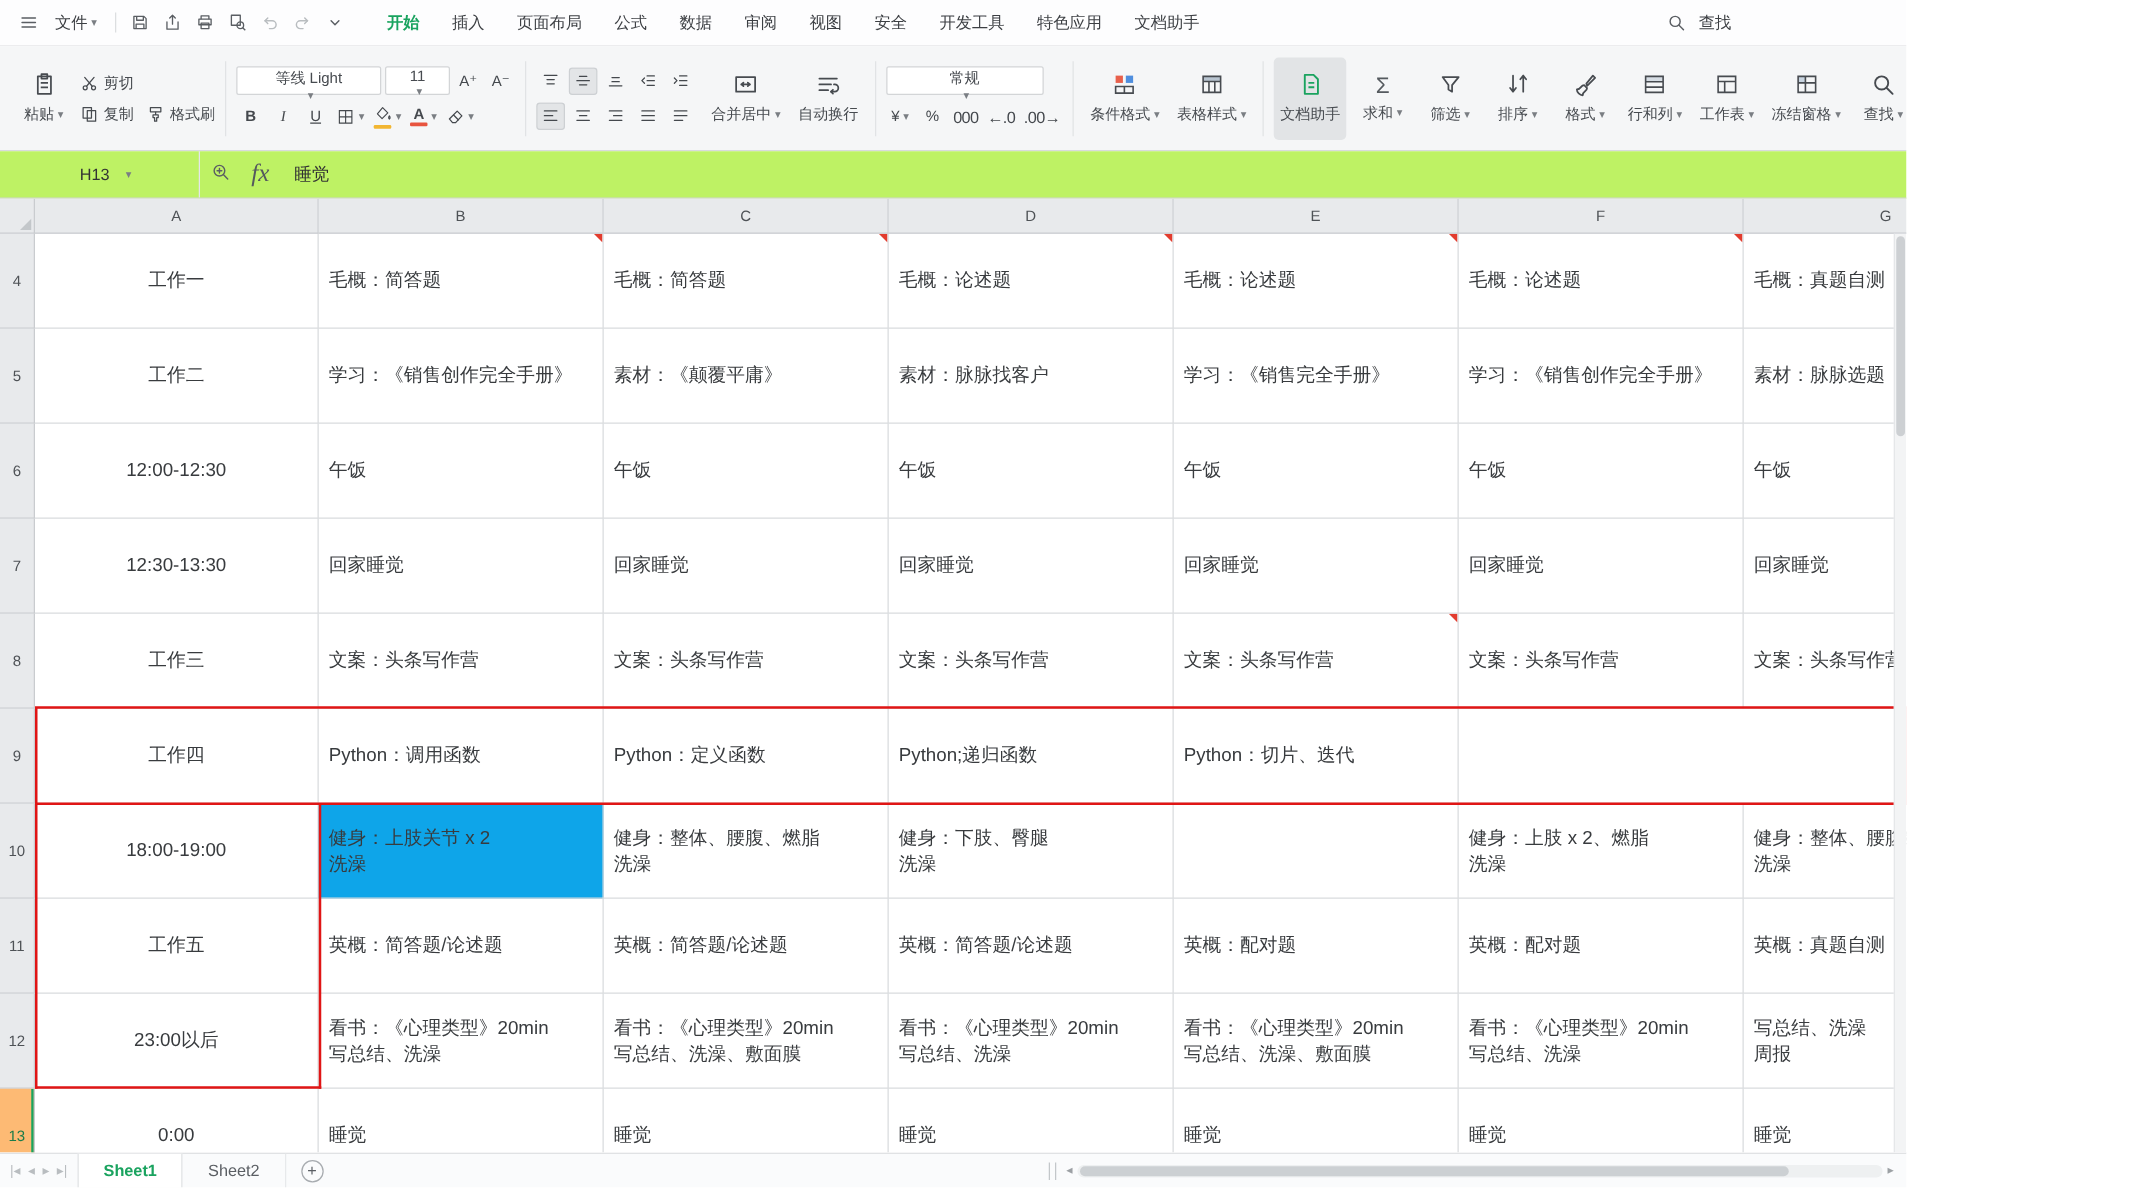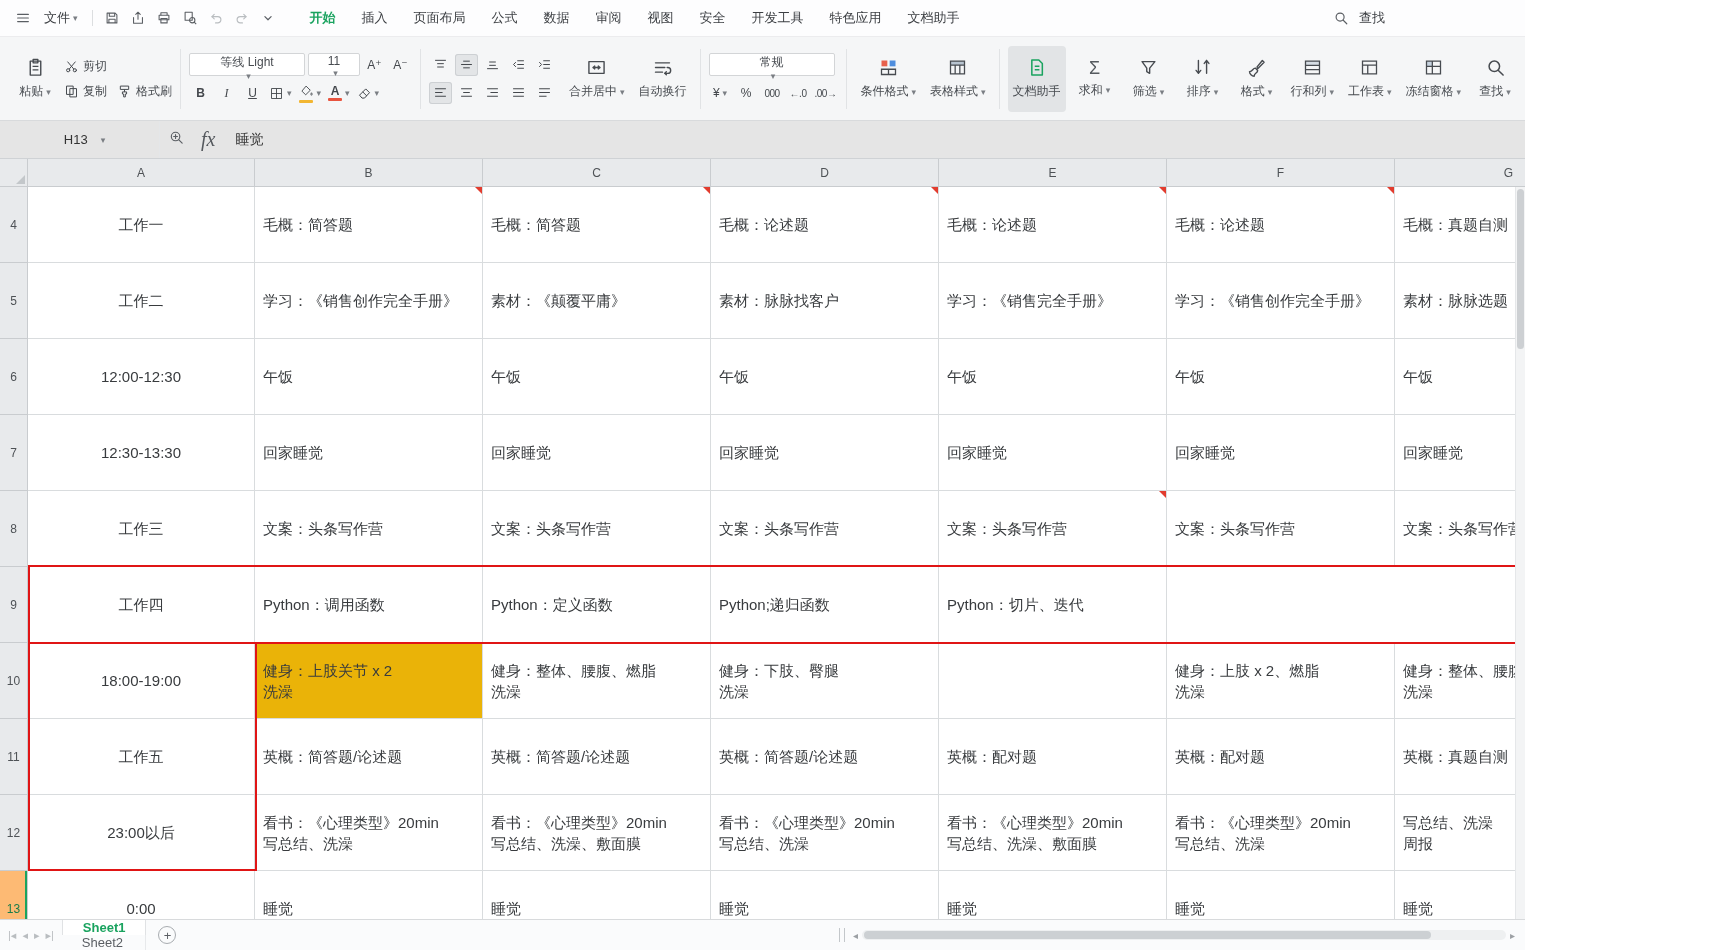--- a/index.html
+++ b/index.html
@@ -27,33 +27,33 @@
   .bigbtn { min-width:50px; height:66px; display:flex; flex-direction:column; align-items:center; justify-content:center; gap:5px; padding:2px 5px; border-radius:4px; flex:0 0 auto; }
   .bigbtn.active { background:#e2e4e6; }
   .blabel { display:flex; align-items:center; white-space:nowrap; }
   .stack { display:flex; flex-direction:column; gap:8px; }
   .smallrow { display:flex; gap:10px; }
   .smallbtn { display:flex; align-items:center; gap:4px; white-space:nowrap; }
   .frow { display:flex; align-items:center; gap:3px; }
   .combo { height:23px; background:#fff; border:1px solid #d3d5d7; border-radius:2px; display:flex; align-items:center; justify-content:space-between; padding:0 6px; white-space:nowrap;flex-direction:column; }
   .combo.name { width:116px; } .combo.size { width:52px; } .combo.num { width:126px; }
   .tbtn { min-width:23px; height:22px; display:flex; align-items:center; justify-content:center; border-radius:3px; color:#44484d; padding:0 2px; }
-  .tbtn.micro { font-size:10px; letter-spacing:-0.5px; }
+  .tbtn.micro { font-size:13px; letter-spacing:-0.5px; }
   .tbtn.pressed { background:#e3e5e7; box-shadow:inset 0 0 0 1px #cdd0d3; }
   .tbtn.b { font-weight:bold; } .tbtn.i { font-style:italic; font-family:"Liberation Serif",serif; } .tbtn.u { text-decoration:underline; }
   .colstack { display:flex; flex-direction:column; align-items:center; gap:1px; }
   .cbar { width:14px; height:3px; border-radius:1px; }
   .fcA { font-size:12px; font-weight:bold; line-height:11px; }
   .sigma { font-size:18px; line-height:18px; color:#555a5f; }
   .icon22 svg { width:21px; height:21px; display:block; }
   .icon16 svg { width:15px; height:15px; display:block; }
   .micon svg { width:16px; height:16px; display:block; }
 
   
-  .fbar { flex:0 0 38px; background:#e5e5e5; border-bottom:1px solid #cfd2d5; display:flex; align-items:stretch; }
+  .fbar { flex:0 0 38px; background:#bef264; border-bottom:1px solid #cfd2d5; display:flex; align-items:stretch; }
   .namebox { width:150px; margin-left:10px; display:flex; align-items:center; justify-content:center; gap:10px; font-size:13px; border-right:1px solid #e4e6e8; }
   .fico { display:flex; align-items:center; padding:0 8px; color:#5a5e63; }
   .fx { font-style:italic; font-family:"Liberation Serif",serif; font-size:20px; color:#55595e; display:flex; align-items:center; padding:0 8px; }
   .fcontent { display:flex; align-items:center; font-size:14px; color:#333; padding-left:12px; }
 
   
   .sheet { flex:1 1 auto; position:relative; overflow:hidden; background:#fff; }
   .headrow { height:28px; display:flex; }
   .corner { width:28px; flex:0 0 28px; background:#e8eaec; border-right:1px solid #c9cccf; border-bottom:1px solid #c9cccf; position:relative; }
   .ctri { position:absolute; right:2px; bottom:2px; width:0; height:0; border-left:9px solid transparent; border-bottom:9px solid #c3c7ca; }
@@ -72,21 +72,21 @@
   .cmark { position:absolute; top:0; right:0; width:0; height:0; border-left:7px solid transparent; border-top:7px solid #e23c2e; }
   .ann { position:absolute; border:2px solid var(--annotation,#e01515); pointer-events:none; }
   .ann-row9 { left:28px; right:0; top:406px; height:79px; }
   .ann-colA { left:28px; width:229px; top:484px; height:228px; border-top:none; }
   .vscroll { position:absolute; top:28px; right:0; width:10px; bottom:0; background:#f3f4f5; border-left:1px solid #e5e7e9; }
   .vthumb { position:absolute; top:2px; left:1px; width:7px; height:160px; background:#cdd0d3; border-radius:4px; }
 
   
   .tabbar { flex:0 0 28px; background:#fafbfc; border-top:1px solid #d8dadc; display:flex; align-items:center; font-size:13px; }
   .navs { display:flex; align-items:center; padding:0 8px; color:#b9bdc0; font-size:11px; gap:6px; }
-  .stabs { display:flex; height:100%;flex-direction:column; }
+  .stabs { display:flex; height:100%; }
   .stab { padding:0 20px; display:flex; align-items:center; color:#5a5e63; border-right:1px solid #e7e9eb; }
   .stab.active { background:#fff; color:var(--accent,#1aa35f); font-weight:bold; border-right:1px solid #e0e2e4; border-left:1px solid #e0e2e4; }
   .addtab { width:18px; height:18px; border:1px solid #a8acb0; border-radius:50%; color:#5a5e63; display:flex; align-items:center; justify-content:center; margin-left:12px; font-size:13px; line-height:1; }
   .tspacer { flex:1; }
   .splith { width:6px; height:14px; border-left:1px solid #c3c7ca; border-right:1px solid #c3c7ca; margin-right:8px; }
   .hscroll { display:flex; align-items:center; gap:4px; width:672px; padding-right:10px; }
   .harrow { color:#9ca0a4; font-size:10px; }
   .htrack { flex:1; height:10px; background:#eef0f1; border-radius:5px; position:relative; }
   .hthumb { position:absolute; left:2px; top:1px; height:8px; width:88%; background:#ccd0d3; border-radius:4px; }
 </style>
@@ -715,21 +715,21 @@
           <div class="cell colA">工作四</div>
           <div class="cell">Python：调用函数</div>
           <div class="cell">Python：定义函数</div>
           <div class="cell">Python;递归函数</div>
           <div class="cell">Python：切片、迭代</div>
           <div class="cell fillcell"></div>
         </div>
         <div class="grow">
           <div class="rowh">10</div>
           <div class="cell colA">18:00-19:00</div>
-          <div class="cell" style="background: #eab308;">健身：上肢关节 x 2
+          <div class="cell" style="background: #0ea5e9;">健身：上肢关节 x 2
 洗澡</div>
           <div class="cell">健身：整体、腰腹、燃脂
 洗澡</div>
           <div class="cell">健身：下肢、臀腿
 洗澡</div>
           <div class="cell"></div>
           <div class="cell">健身：上肢 x 2、燃脂
 洗澡</div>
           <div class="cell">健身：整体、腰腹线条
 洗澡</div>

